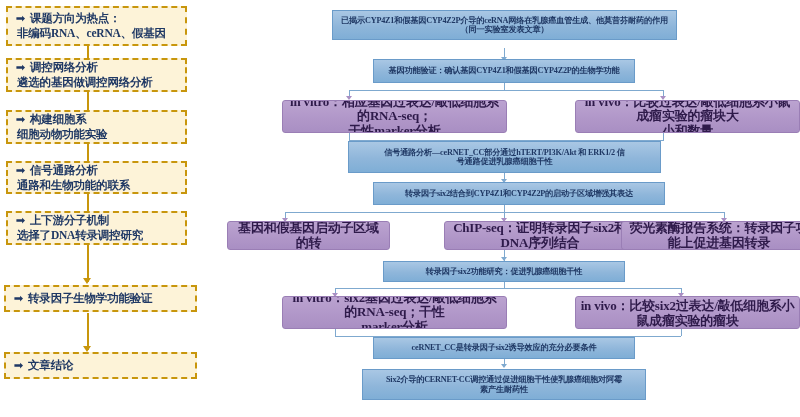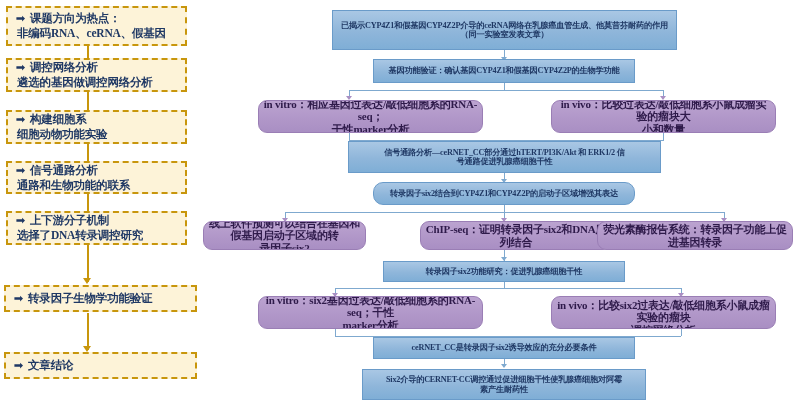--- a/index.html
+++ b/index.html
@@ -54,23 +54,24 @@
   .blue{
     background:linear-gradient(180deg,#a9c7e4 0%,#8fb6da 55%,#7faed6 100%);
     border:1px solid #6a9bc9;
     color:#1f3864;
     font-size:8.2px;
   }
   
   .purple{
     background:linear-gradient(180deg,#bba3d0 0%,#b096c8 60%,#a98fc3 100%);
     border:1px solid #9a7eb5;
-    border-radius:9px;
+    border-radius:3px;
     color:#2e1a4a;
-    font-size:11px;
+    font-size:13px;
+    margin-left:24px;
   }
 
   
   .ln{position:absolute;background:#7fa9cf;}
   .lnv{width:1.4px;}
   .lnh{height:1.4px;}
   .ln-gold{background:#c8960c;}
   .lnv.ln-gold{width:2px;}
 
   .arrow{
@@ -186,21 +187,21 @@
   <div class="ln lnv" style="left:681px;top:288px;height:7px;"></div>
   <div class="arrow arrow-purple" style="left:677.5px;top:293px;"></div>
 
   <div class="ln lnv" style="left:335px;top:329px;height:7px;"></div>
   <div class="ln lnv" style="left:681px;top:329px;height:7px;"></div>
   <div class="ln lnh" style="left:335px;top:336px;width:346px;"></div>
 
   <div class="ln lnv" style="left:504px;top:359px;height:7px;"></div>
   <div class="arrow" style="left:500.5px;top:364px;"></div>
 
-  <div class="node blue" style="left:332px;top:10px;width:345px;height:40px;flex-direction:column;">
+  <div class="node blue" style="left:332px;top:10px;width:345px;height:30px;flex-direction:column;">
     <div style="padding:0 2px;">已揭示CYP4Z1和假基因CYP4Z2P介导的ceRNA网络在乳腺癌血管生成、他莫昔芬耐药的作用</div>
     <div>（同一实验室发表文章）</div>
   </div>
 
   <div class="node blue" style="left:373px;top:59px;width:262px;height:24px;">
     <div>基因功能验证：确认基因CYP4Z1和假基因CYP4Z2P的生物学功能</div>
   </div>
 
   <div class="node purple" style="left:258px;top:100px;width:225px;height:33px;flex-direction:column;">
     <div>in vitro：相应基因过表达/敲低细胞系的RNA-seq；</div>
@@ -210,21 +211,21 @@
   <div class="node purple" style="left:551px;top:100px;width:225px;height:33px;flex-direction:column;">
     <div>in vivo：比较过表达/敲低细胞系小鼠成瘤实验的瘤块大</div>
     <div>小和数量</div>
   </div>
 
   <div class="node blue" style="left:348px;top:141px;width:313px;height:32px;flex-direction:column;">
     <div>信号通路分析—ceRNET_CC部分通过hTERT/PI3K/Akt 和 ERK1/2 信</div>
     <div>号通路促进乳腺癌细胞干性</div>
   </div>
 
-  <div class="node blue" style="left:373px;top:182px;width:262px;height:23px;border-radius:10px;">
+  <div class="node blue" style="left:373px;top:182px;width:292px;height:23px;">
     <div>转录因子six2结合到CYP4Z1和CYP4Z2P的启动子区域增强其表达</div>
   </div>
 
   <div class="node purple" style="left:203px;top:221px;width:163px;height:29px;flex-direction:column;">
     <div>线上软件预测可以结合在基因和假基因启动子区域的转</div>
     <div>录因子six2</div>
   </div>
 
   <div class="node purple" style="left:420px;top:221px;width:192px;height:29px;">
     <div>ChIP-seq：证明转录因子six2和DNA序列结合</div>

